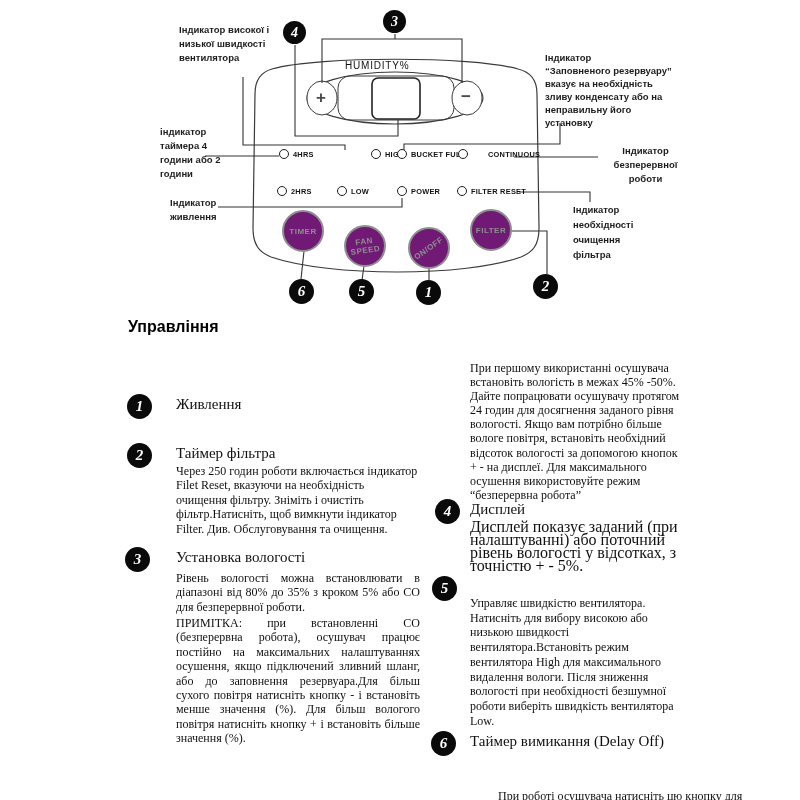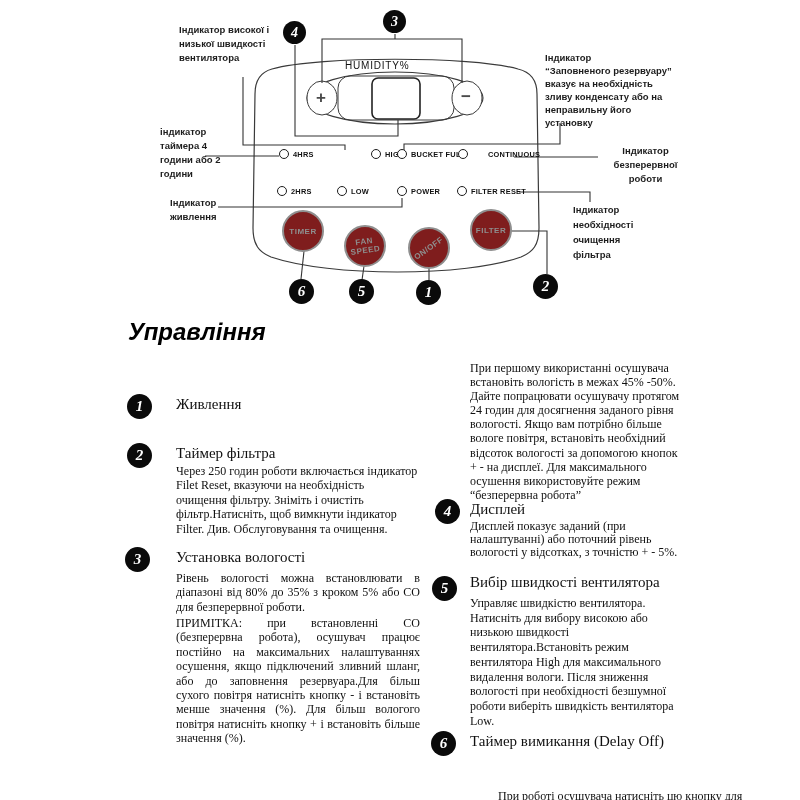--- a/index.html
+++ b/index.html
@@ -12,39 +12,39 @@
   .callout.wide{line-height:15px;}
   .callout.center{text-align:center;}
   .ind{position:absolute;display:flex;align-items:center;gap:4px;}
   .ind-dot{width:10px;height:10px;border:1.6px solid #1c1c1c;border-radius:50%;
            background:#fff;box-sizing:border-box;flex:0 0 auto;}
   .ind-label{font-family:"Liberation Sans",sans-serif;font-size:7.4px;font-weight:700;
              letter-spacing:.25px;color:#111;white-space:nowrap;}
   .pbtn{position:absolute;width:42px;height:42px;border:2px solid #8f8f8f;border-radius:50%;
         display:flex;align-items:center;justify-content:center;text-align:center;
         color:#8f8f8f;font-family:"Liberation Sans",sans-serif;font-weight:700;font-size:8px;
-        letter-spacing:.5px;box-sizing:border-box;background:#7f1d1d;}
+        letter-spacing:.5px;box-sizing:border-box;background:#701a75;}
   .pbtn .rot35{transform:rotate(-35deg);display:block;}
   .pbtn .rot8{transform:rotate(-8deg);display:block;line-height:9px;}
   .badge{position:absolute;background:#0a0a0a;color:#fff;border-radius:50%;
          display:flex;align-items:center;justify-content:center;
          font-family:"Liberation Serif",serif;font-style:italic;font-weight:700;}
   .badge.sm{width:23px;height:23px;font-size:14px;}
   .badge.lg{width:25px;height:25px;font-size:15px;}
   .humidity{position:absolute;left:345px;top:60px;width:100px;text-align:left;
             font-family:"Liberation Sans",sans-serif;font-weight:400;font-size:10px;
             letter-spacing:.8px;color:#111;}
   .opglyph{position:absolute;font-family:"Liberation Sans",sans-serif;font-weight:700;
            color:#4a4a4a;font-size:17px;line-height:17px;}
   .heading{position:absolute;left:128px;top:318px;font-family:"Liberation Sans",sans-serif;
-           font-weight:700;font-style:italic;font-size:24px;color:#000;}
+           font-weight:700;font-size:16px;color:#000;}
   .btext{position:absolute;font-size:12px;line-height:14.4px;color:#101010;}
   .btext.justify{text-align:justify;}
   .btext.prelined{white-space:pre-line;}
-  .btext.cond{font-size:12px;line-height:13px;}
+  .btext.cond{font-size:16px;line-height:13px;}
   .ititle{position:absolute;font-size:15px;line-height:17px;color:#101010;}
 </style>
 </head>
 <body>
 
 <div class="page">
 
   <svg width="800" height="310" viewBox="0 0 800 310">
     <path d="M 272,69 C 320,56 470,56 518,69 C 531,72 537,80 537,94 L 539,228
              C 539,245 533,252 521,257 C 465,277 330,277 271,257
@@ -164,20 +164,19 @@
   <div class="btext justify" style="left:176px;top:571px;width:244px;">Рівень вологості можна встановлювати в діапазоні від 80% до 35% з кроком 5% або СО для безперервної роботи.</div>
   <div class="btext justify" style="left:176px;top:616px;width:244px;">ПРИМІТКА: при встановленні СО (безперервна робота), осушувач працює постійно на максимальних налаштуваннях осушення, якщо підключений зливний шланг, або до заповнення резервуара.Для більш сухого повітря натисніть кнопку - і встановіть менше значення (%). Для більш вологого повітря натисніть кнопку + і встановіть більше значення (%).</div>
 
   <div class="btext" style="left:470px;top:361px;width:214px;line-height:14.1px;">При першому використанні осушувача встановіть вологість в межах 45% -50%. Дайте попрацювати осушувачу протягом 24 годин для досягнення заданого рівня вологості. Якщо вам потрібно більше вологе повітря, встановіть необхідний відсоток вологості за допомогою кнопок + - на дисплеї. Для максимального осушення використовуйте режим “безперервна робота”</div>
 
   <div class="badge lg" style="left:435px;top:499px;">4</div>
   <div class="ititle" style="left:470px;top:501px;">Дисплей</div>
   <div class="btext cond" style="left:470px;top:520px;width:225px;">Дисплей показує заданий (при налаштуванні) або поточний рівень вологості у відсотках, з точністю + - 5%.</div>
 
   <div class="badge lg" style="left:432px;top:576px;">5</div>
-  <div class="ititle" style="left:470px;top:574px;">Вибір швидкості вентилятора</div>
   <div class="btext" style="left:470px;top:596px;width:222px;line-height:14.7px;">Управляє швидкістю вентилятора. Натисніть для вибору високою або низькою швидкості вентилятора.Встановіть режим вентилятора High для максимального видалення вологи. Після зниження вологості при необхідності безшумної роботи виберіть швидкість вентилятора Low.</div>
 
   <div class="badge lg" style="left:431px;top:731px;">6</div>
   <div class="ititle" style="left:470px;top:733px;">Таймер вимикання (Delay Off)</div>
   <div class="btext" style="left:470px;top:790px;width:248px;line-height:13.8px;margin-left:28px;">При роботі осушувача натисніть цю кнопку для автоматичного вимкнення через 2 або 4 години.</div>
 
 </div>
 
 </body></html>

